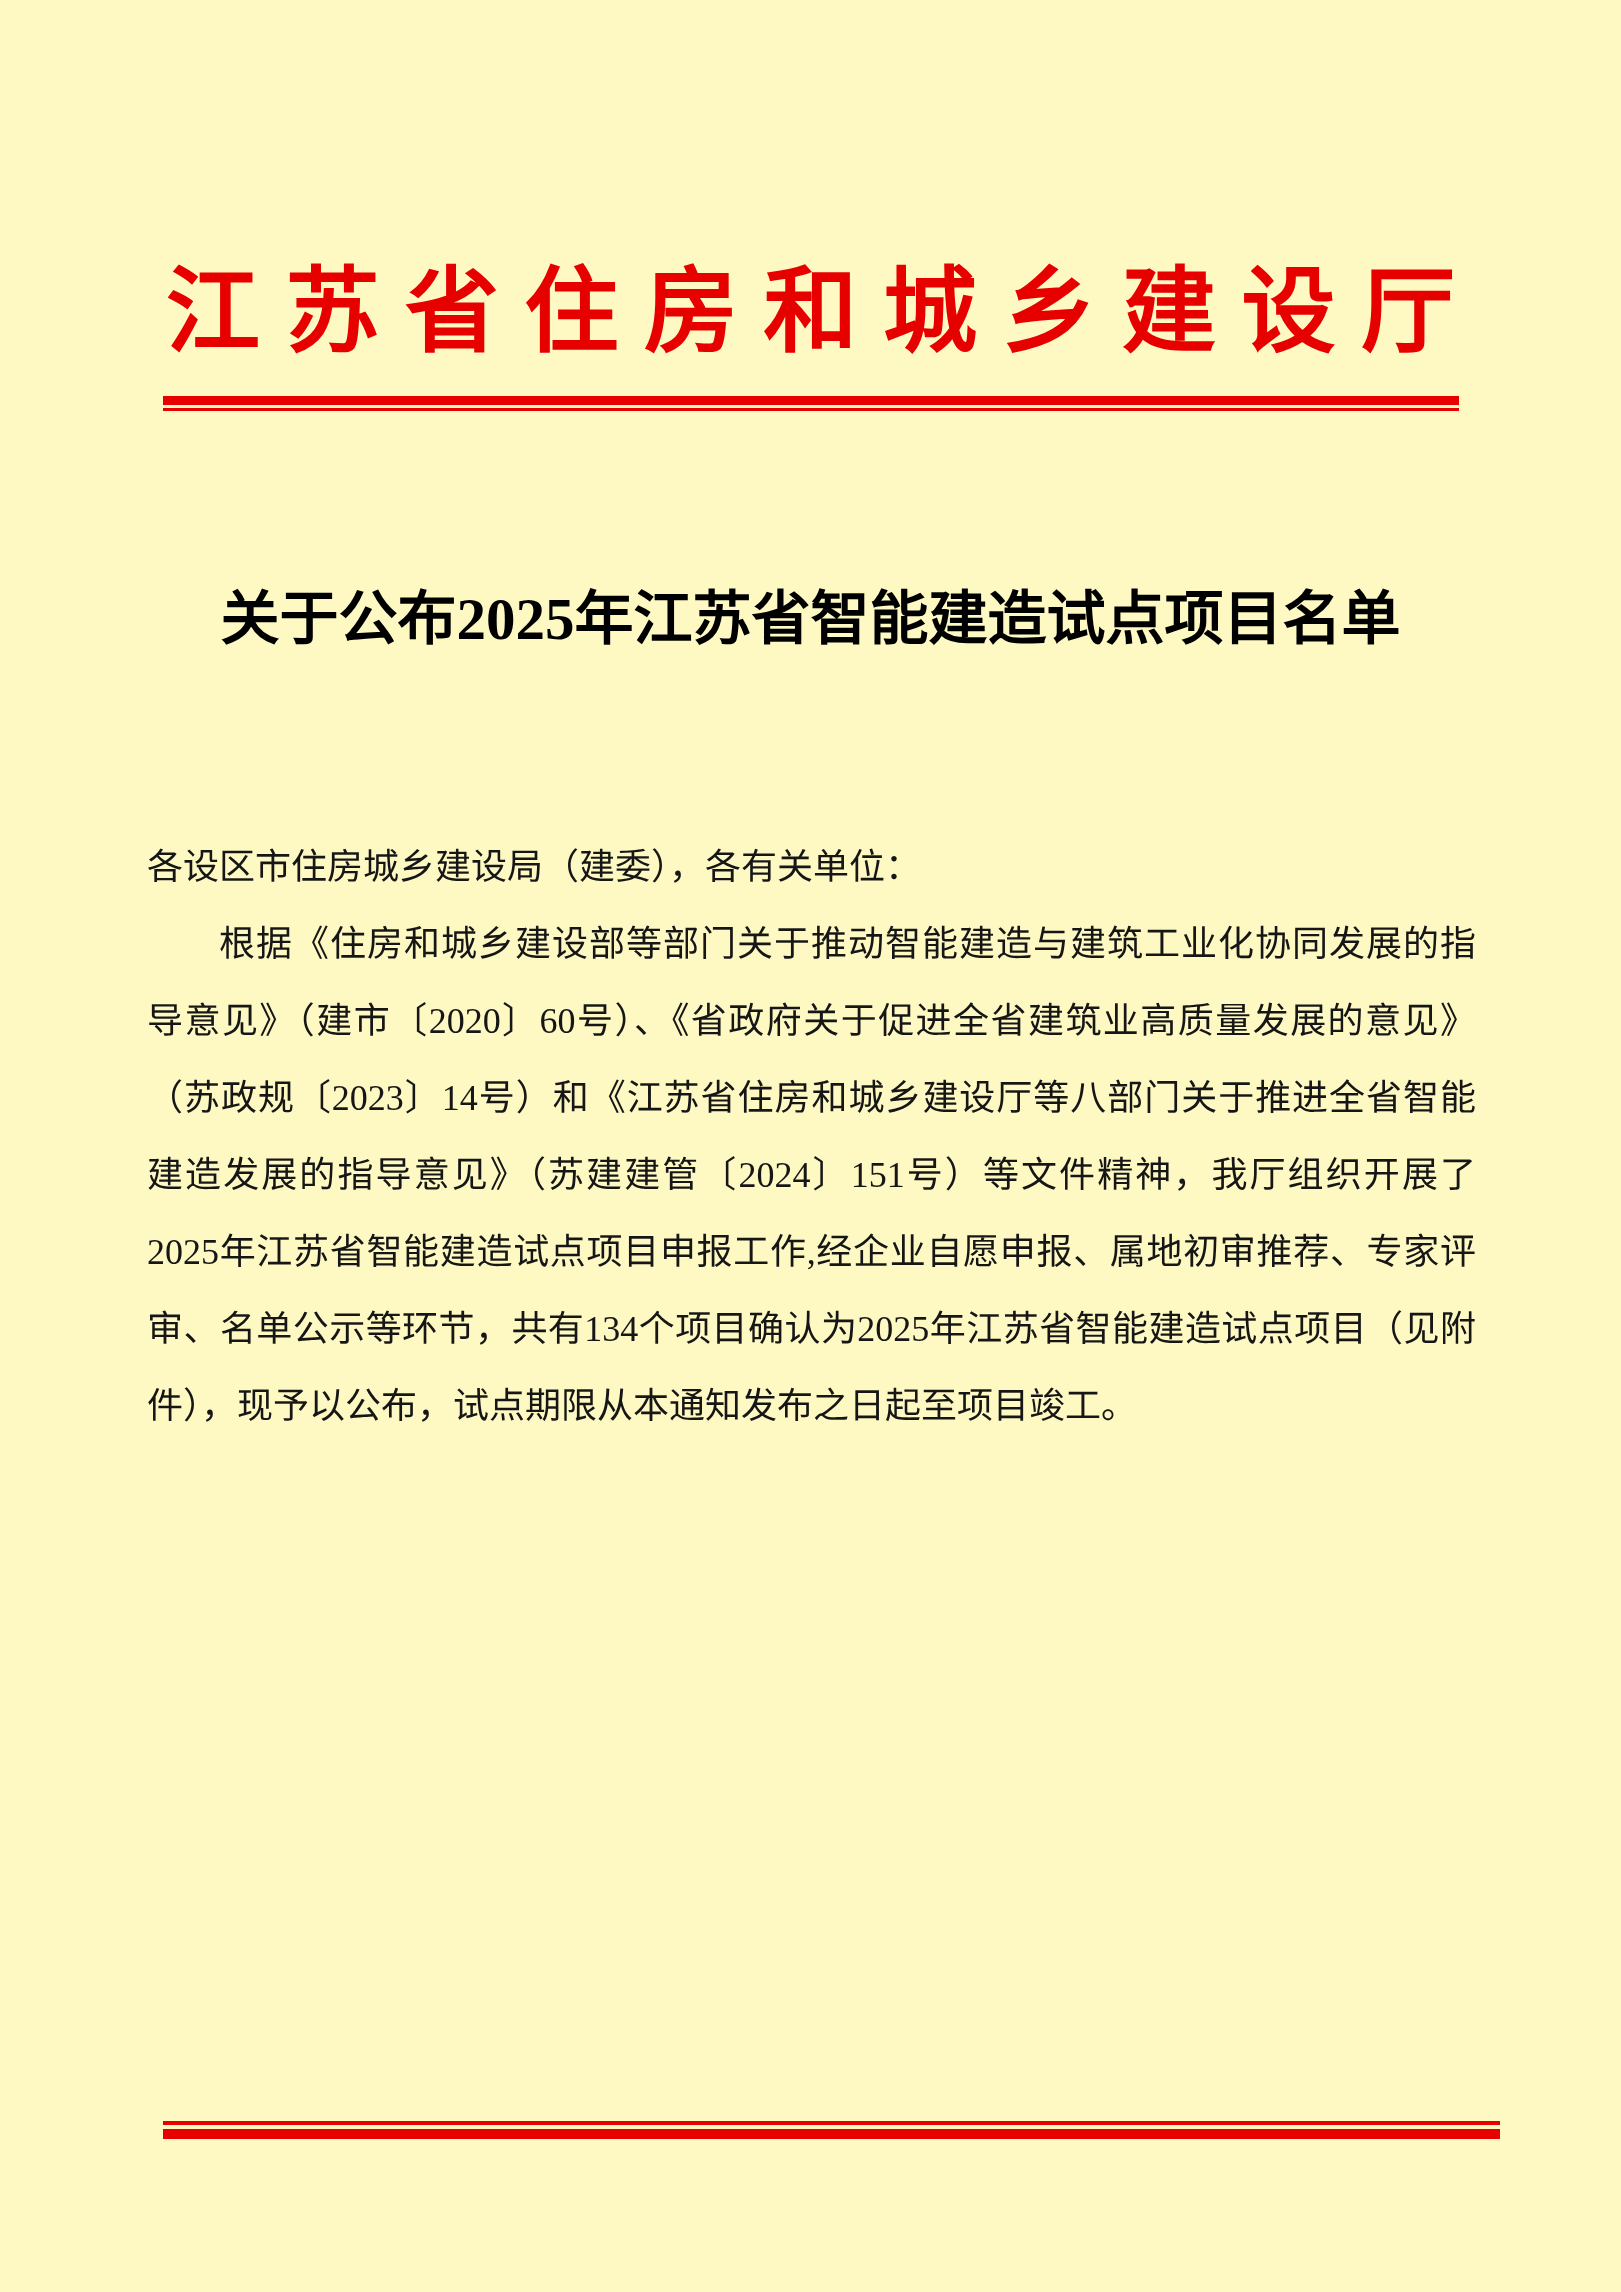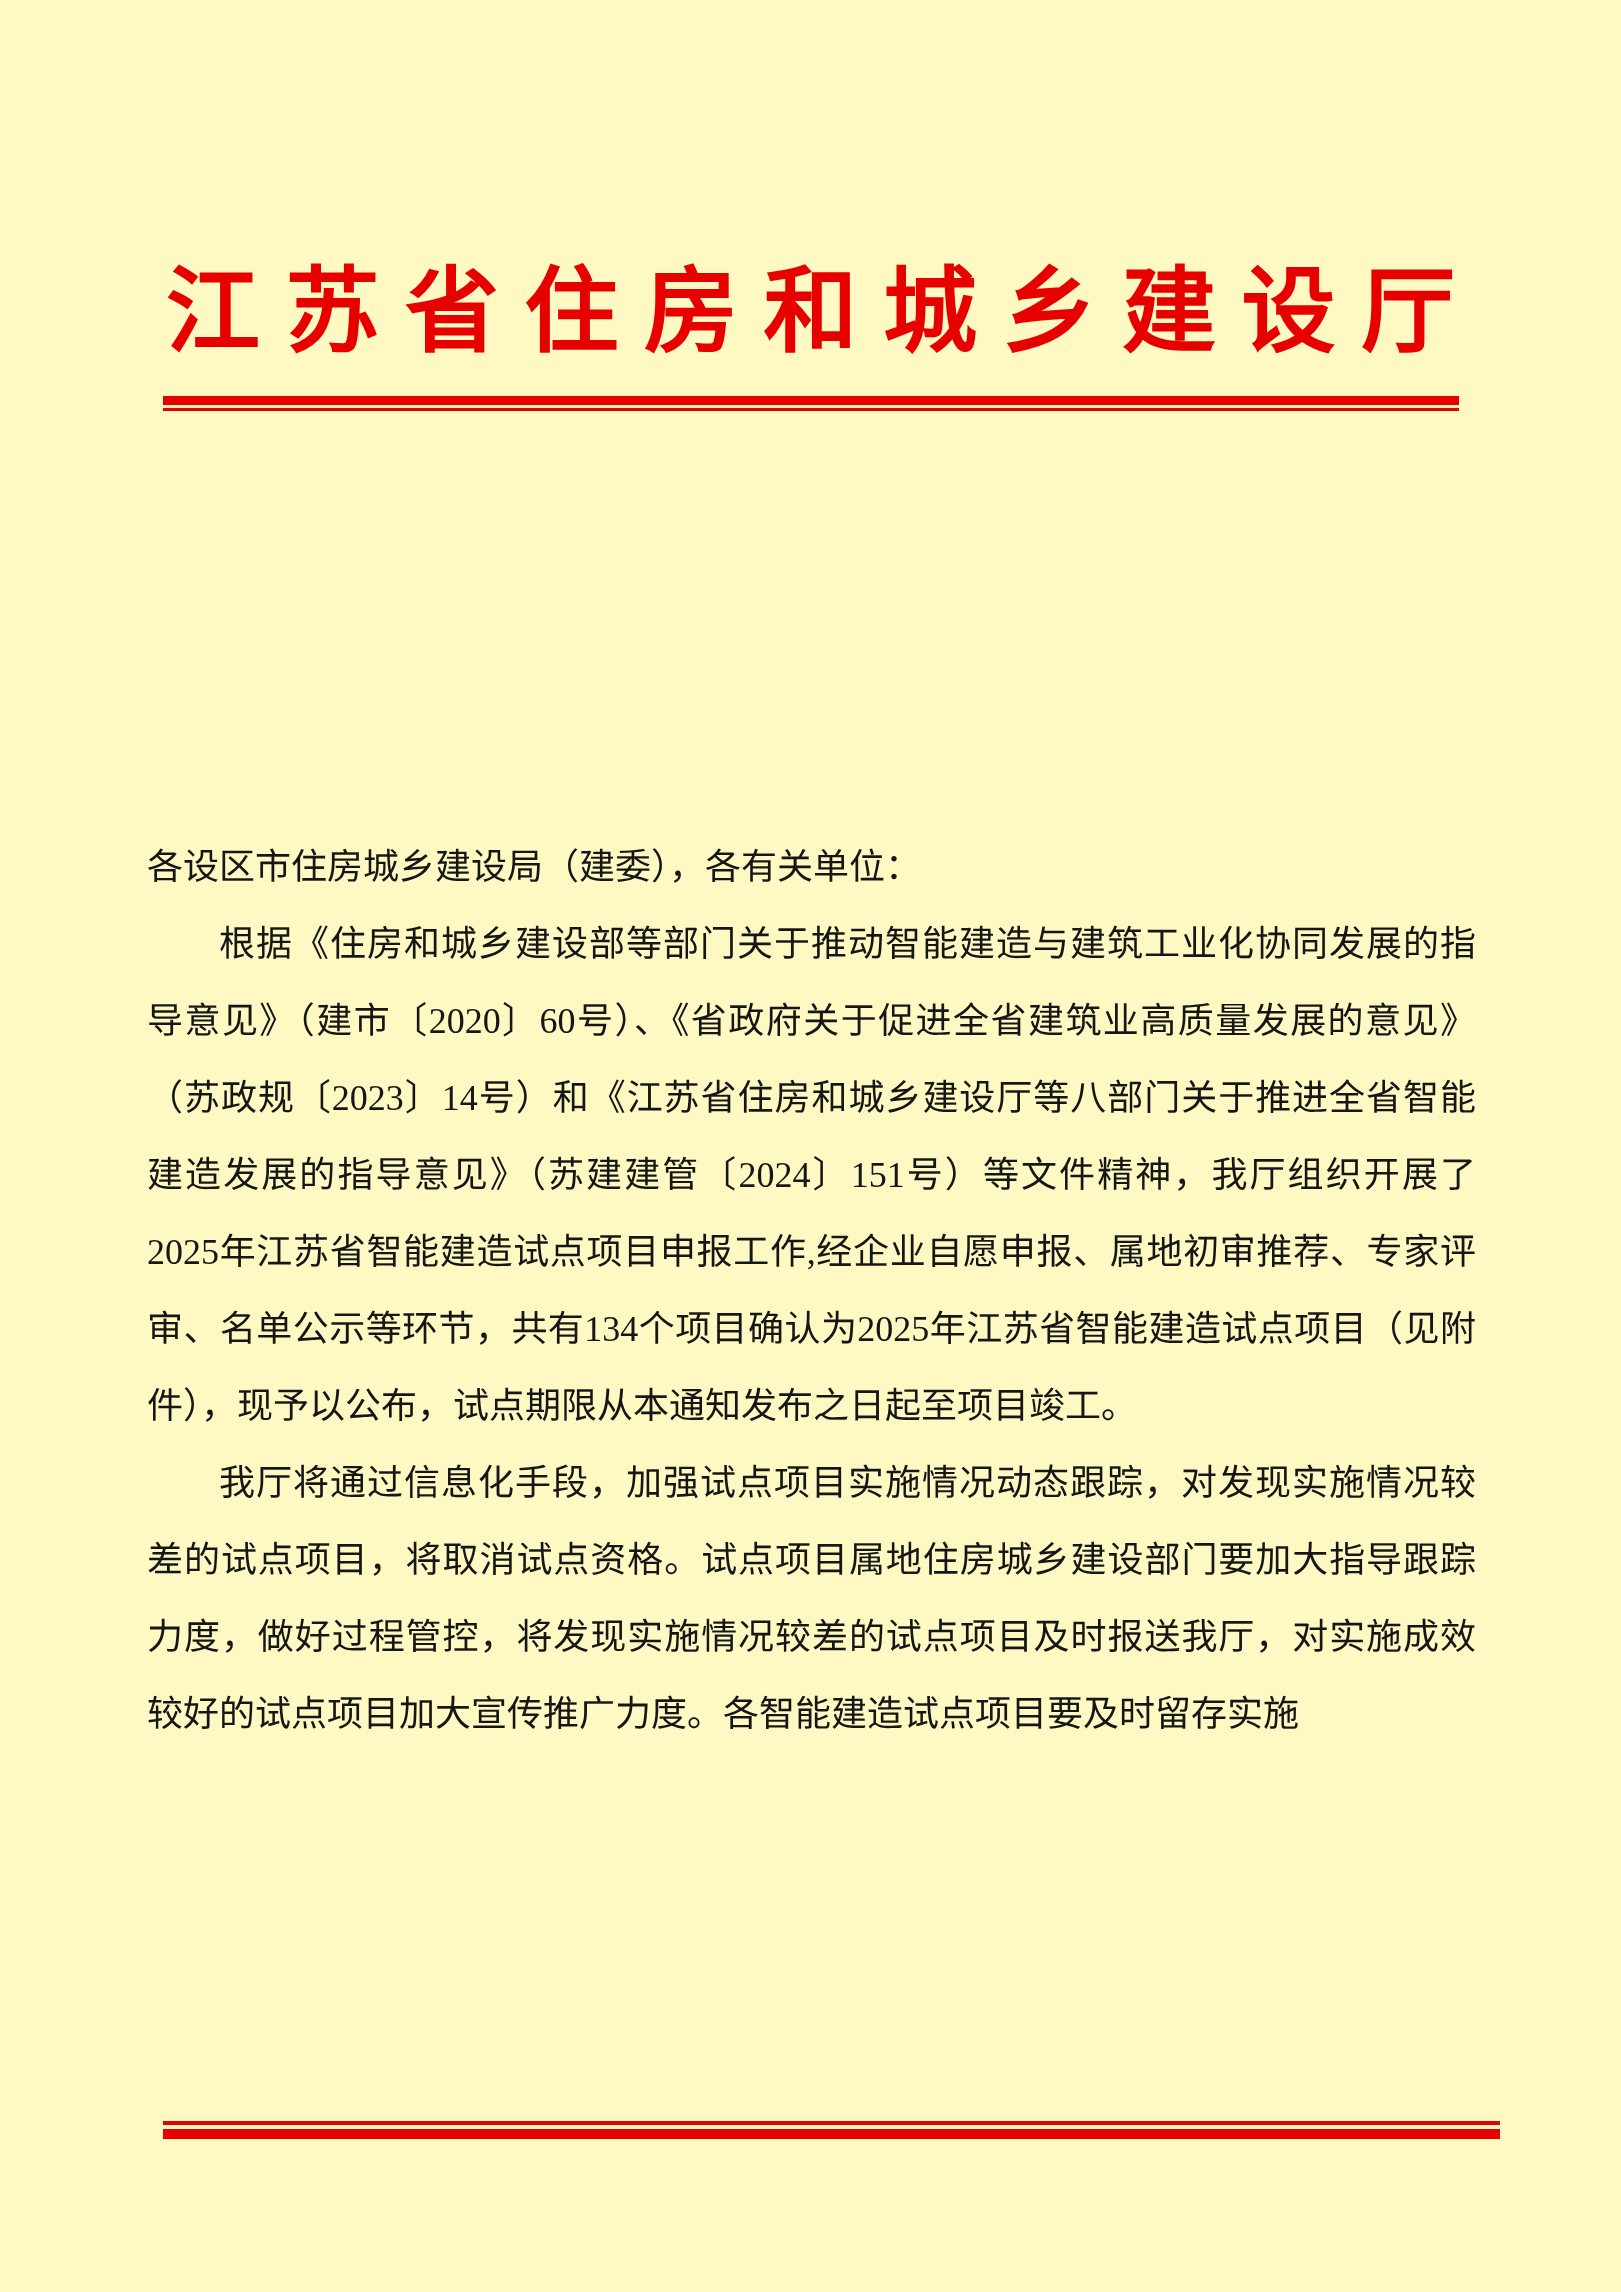--- a/index.html
+++ b/index.html
@@ -78,26 +78,26 @@
 
   <h1 class="org-title">江苏省住房和城乡建设厅</h1>
 
   <div class="rule rule-top">
     <div class="rule-thick"></div>
     <div class="rule-thin"></div>
   </div>
 
 
   <h2 class="doc-title">
+    <span class="title-line">关于公布2025年江苏省智能建造试点项目名单</span>
   </h2>
 
   <div class="body-text">
     <p class="salutation">各设区市住房城乡建设局（建委），各有关单位：</p>
     <p class="para">根据《住房和城乡建设部等部门关于推动智能建造与建筑工业化协同发展的指导意见》（建市〔2020〕60号）、《省政府关于促进全省建筑业高质量发展的意见》（苏政规〔2023〕14号）和《江苏省住房和城乡建设厅等八部门关于推进全省智能建造发展的指导意见》（苏建建管〔2024〕151号）等文件精神，我厅组织开展了2025年江苏省智能建造试点项目申报工作,经企业自愿申报、属地初审推荐、专家评审、名单公示等环节，共有134个项目确认为2025年江苏省智能建造试点项目（见附件），现予以公布，试点期限从本通知发布之日起至项目竣工。</p>
-    <p class="para">我厅将通过信息化手段，加强试点项目实施情况动态跟踪，对发现实施情况较差的试点项目，将取消试点资格。试点项目属地住房城乡建设部门要加大指导跟踪力度，做好过程管控，将发现实施情况较差的试点项目及时报送我厅，对实施成效较好的试点项目加大宣传推广力度。各智能建造试点项目要及时留存实施</p>
   </div>
 
   <div class="rule rule-bottom">
     <div class="rule-thin"></div>
     <div class="rule-thick"></div>
   </div>
 
 </div>
 
 

